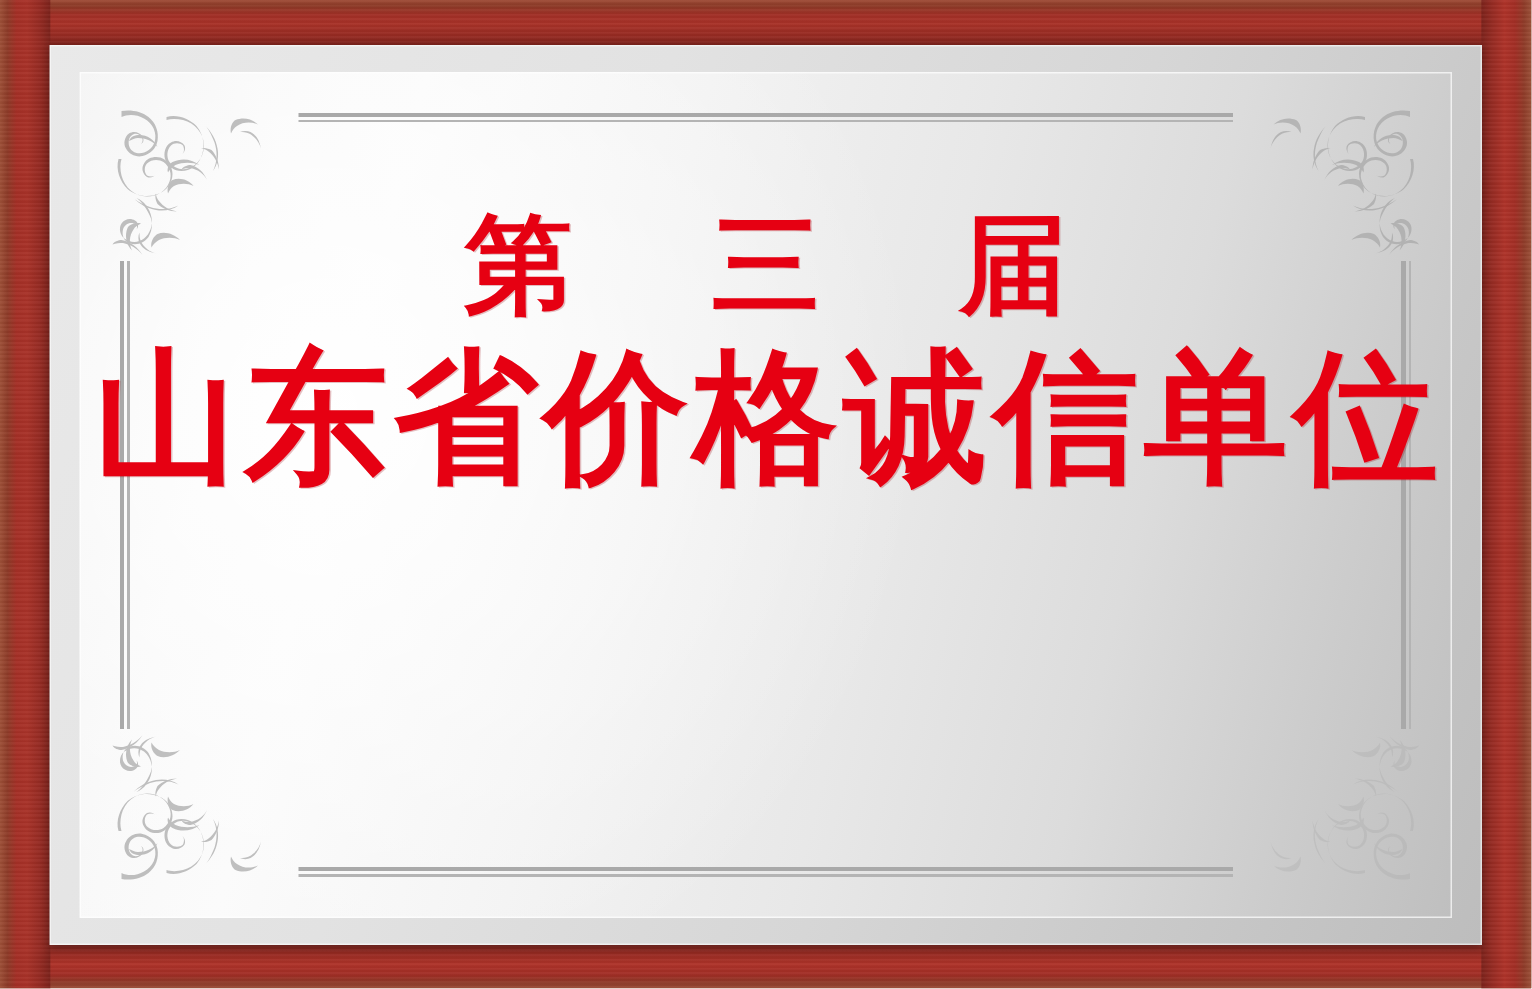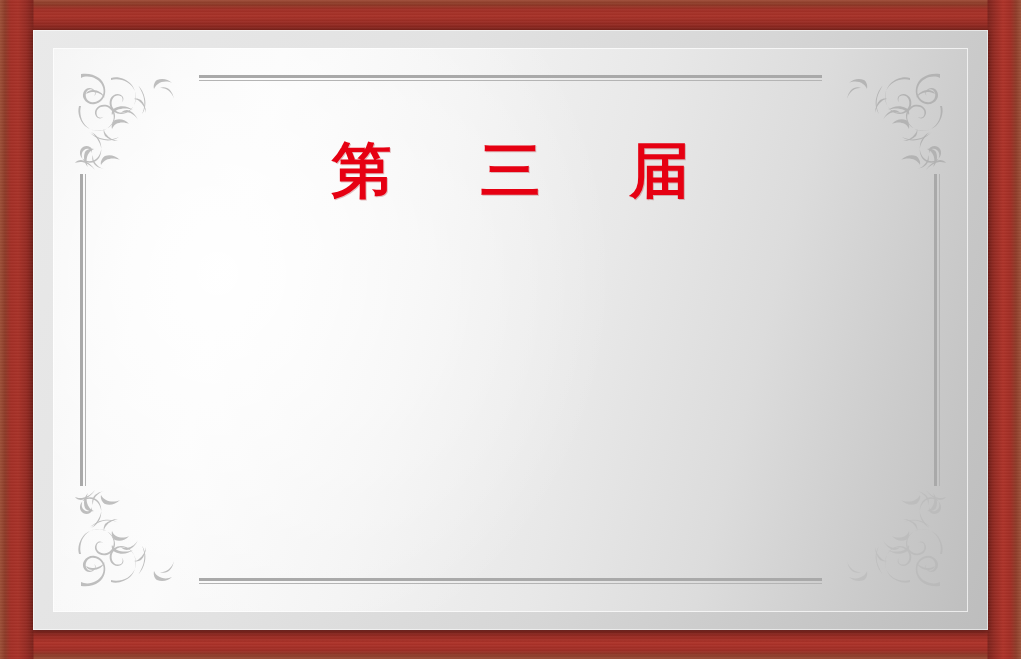--- a/index.html
+++ b/index.html
@@ -128,21 +128,21 @@
     inset: 0;
     display: flex;
     flex-direction: column;
     align-items: center;
   }
   .title-main {
     margin-top: 92px;
     color: #e60012;
     font-family: "DejaVu Sans", "Liberation Sans", sans-serif;
     font-weight: 700;
-    font-size: 60px;
+    font-size: 72px;
     line-height: 1.0;
     letter-spacing: 34px;
     text-indent: 34px;
     white-space: nowrap;
     text-shadow: 1px 1px 0 rgba(150,0,10,0.25);
   }
   .title-sub {
     margin-top: 18px;
     color: #e60012;
     font-family: "DejaVu Sans", "Liberation Sans", sans-serif;
@@ -284,18 +284,19 @@
           <path d="M14 86c-2 5-1 11 3 15-2-4-2-10 1-14 1-2 3-3 5-4-4-1-8 1-9 3z"></path>
           <path d="M70 34c3 3 5 8 5 13-1-5-3-9-7-12-1-1-3-2-5-2 2-1 5 0 7 1z"></path>
           <path d="M34 70c3 3 8 5 13 5-5-1-9-3-12-7-1-1-2-3-2-5-1 2 0 5 1 7z"></path>
           <path d="M96 22c4 2 6 6 7 11-1-4-4-8-8-10-2-1-4-1-6-1 2-1 5-1 7 0z"></path>
           <path d="M22 96c2 4 6 6 11 7-4-1-8-4-10-8-1-2-1-4-1-6-1 2-1 5 0 7z"></path>
         </svg>
       </div>
 
       <div class="text-layer">
         <div class="title-main">第 三 届</div>
+        <div class="title-sub">山东省价格诚信单位</div>
       </div>
 
 
     </div>
   </div>
 </div>
 
 </body></html>

